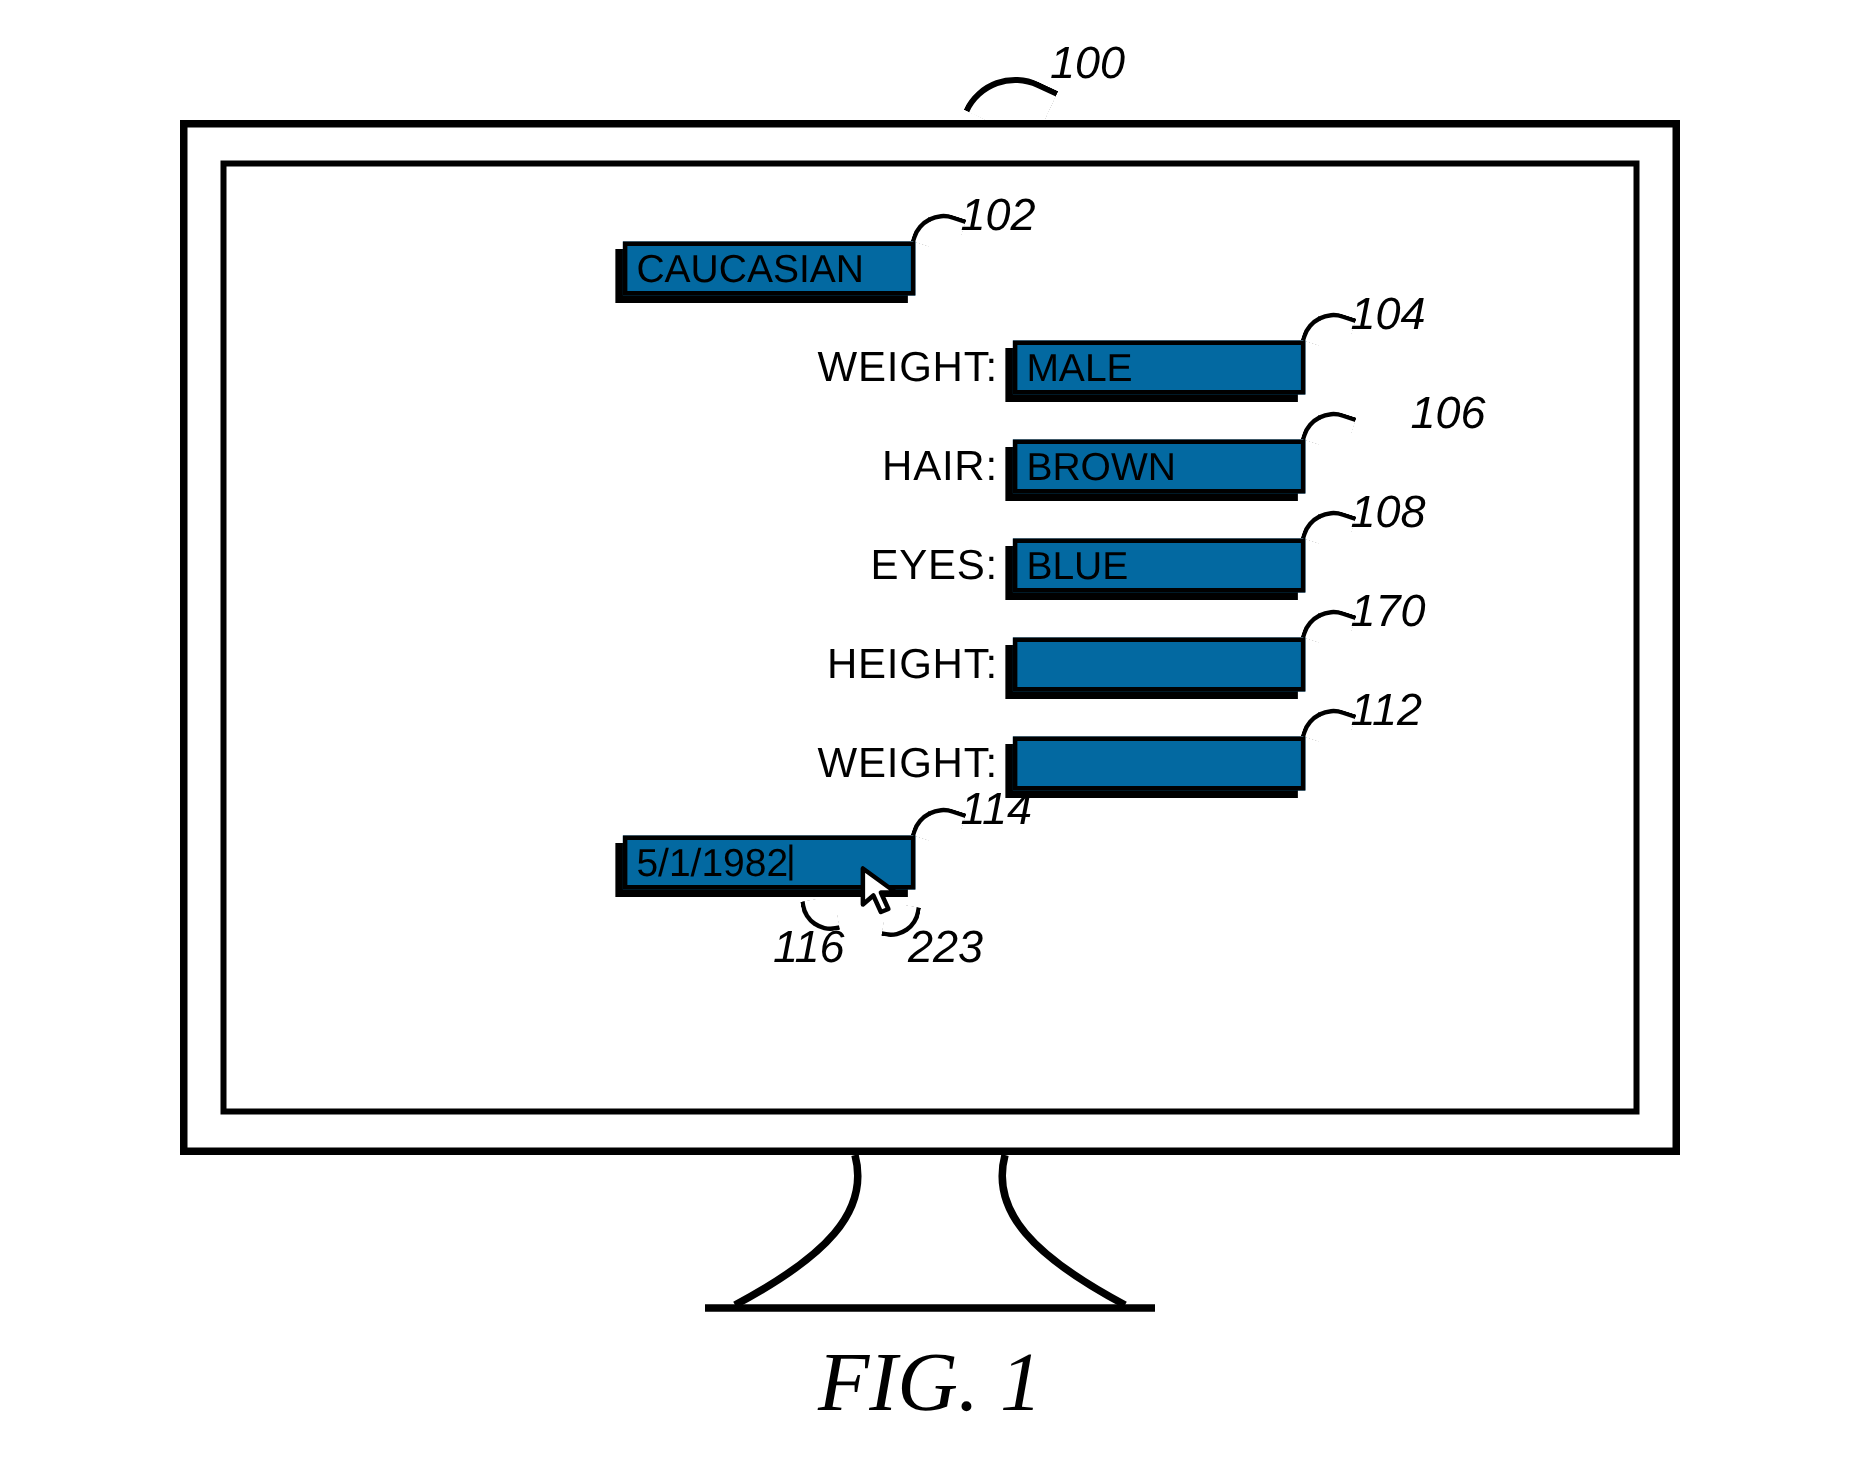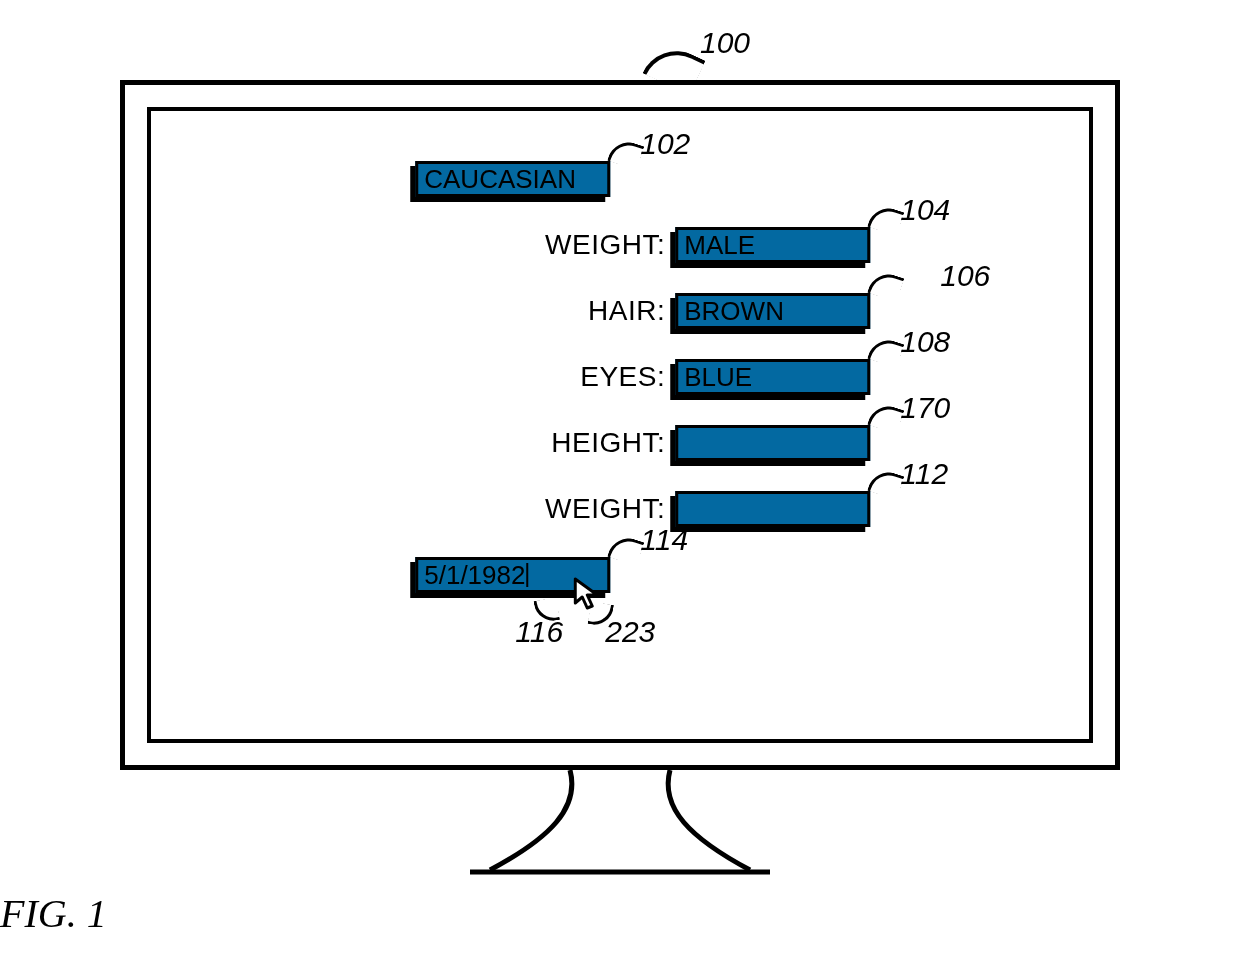--- a/index.html
+++ b/index.html
@@ -93,23 +93,24 @@
     border-right: none;
     border-radius: 22px 0 0 0;
     transform: rotate(18deg);
   }
   
   .caption {
     position: absolute;
     left: 0;
     width: 1240px;
     top: 890px;
+    text-align: center;
     font-family: "Times New Roman", Times, serif;
     font-style: italic;
-    font-size: 40px;
+    font-size: 56px;
   }
   
   .stand {
     position: absolute;
     left: 430px;
     top: 768px;
     width: 380px;
     height: 110px;
   }
   

